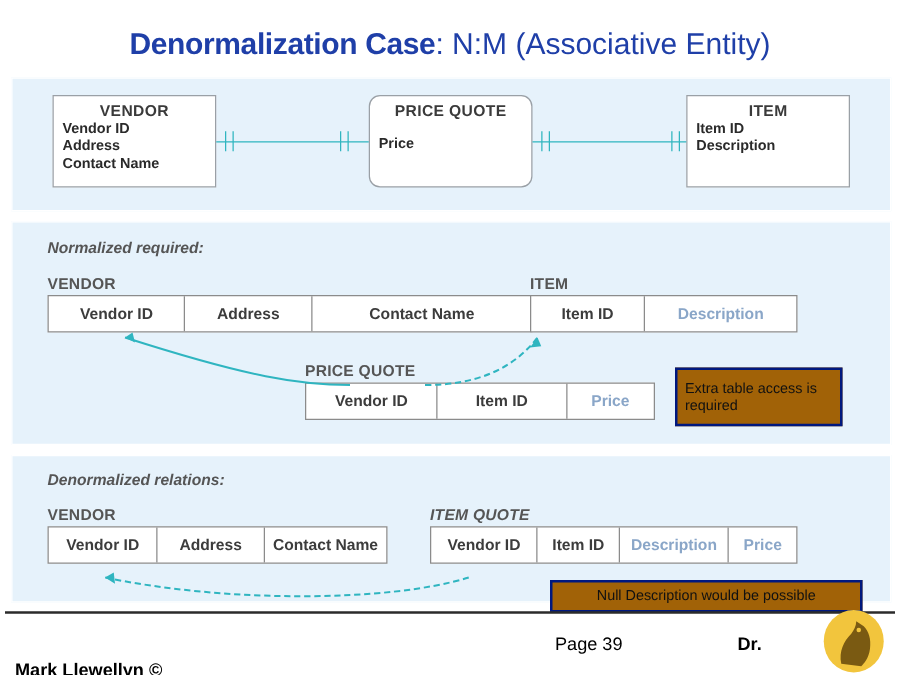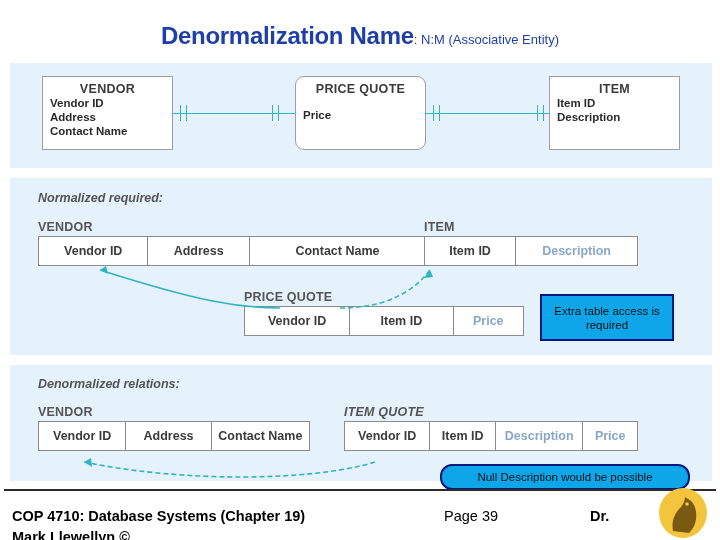--- a/index.html
+++ b/index.html
@@ -22,21 +22,21 @@
     width: 720px;
     text-align: center;
   }
   .title-bar .t1 {
     font-size: 24px;
     font-weight: bold;
     color: #1F3FA8;
     letter-spacing: -0.3px;
   }
   .title-bar .t2 {
-    font-size: 13px;
+    font-size: 24px;
     font-weight: normal;
     color: #1F3FA8;
   }
 
   
   .panel {
     position: absolute;
     background: #E6F2FB;
     border: 1px solid #ffffff;
   }
@@ -119,34 +119,33 @@
     border-right: 1px solid #8b8b8b;
     box-sizing: border-box;
     height: 100%;
   }
   .reltbl .cell:last-child { border-right: none; }
   .reltbl .cell.muted { color: #8aa6c8; }
 
   
   .callout {
     position: absolute;
-    background: #0ea5e9;
+    background: #a16207;
     border: 2px solid #00187F;
     box-sizing: border-box;
     display: flex;
     align-items: center;
     justify-content: center;
-    text-align: center;
     font-size: 11.5px;
     color: #111111;
     line-height: 14px;
     padding: 2px 6px;
   }
   #callout-1 { left: 540px; top: 294px; width: 134px; height: 47px; }
-  #callout-2 { left: 440px; top: 464px; width: 250px; height: 26px; border-radius: 12px; }
+  #callout-2 { left: 440px; top: 464px; width: 250px; height: 26px; }
 
   
   .footer-rule {
     position: absolute;
     left: 4px; top: 489px;
     width: 712px;
     border-top: 2px solid #2b2b2b;
   }
   .footer {
     position: absolute;
@@ -185,21 +184,21 @@
   .logo {
     position: absolute;
     left: 655px; top: 487px;
     width: 56px; height: 53px;
   }
 </style>
 </head>
 <body>
 
 <div class="title-bar">
-  <span class="t1">Denormalization Name</span><span class="t2">: N:M (Associative Entity)</span>
+  <span class="t1">Denormalization Case</span><span class="t2">: N:M (Associative Entity)</span>
 </div>
 
 <div class="panel" id="panel-a"></div>
 
 <div class="entity" id="ent-vendor">
   <div class="ehead">VENDOR</div>
   <div class="eattr">Vendor ID</div>
   <div class="eattr">Address</div>
   <div class="eattr">Contact Name</div>
 </div>
@@ -281,21 +280,20 @@
 
 <svg style="position:absolute; left:70px; top:448px; width:330px; height:36px; overflow:visible;">
   <path d="M 305 14 C 240 34, 110 34, 14 14" fill="none" stroke="#2FB5C0" stroke-width="1.6" stroke-dasharray="5,3"></path>
   <polygon points="14,14 22,19 21,10" fill="#2FB5C0"></polygon>
 </svg>
 
 <div class="callout" id="callout-2">Null Description would be possible</div>
 
 <div class="footer-rule"></div>
 <div class="footer">
-  <div class="f-left">COP 4710: Database Systems  (Chapter 19)</div>
   <div class="f-page">Page 39</div>
   <div class="f-dr">Dr.</div>
   <div class="f-name">Mark Llewellyn ©</div>
 </div>
 
 <svg class="logo" viewBox="0 0 56 53">
   <ellipse cx="28" cy="26" rx="24" ry="25" fill="#F2C53D"></ellipse>
   <path d="M18 44 C16 34, 20 26, 26 20 C28 17, 30 14, 30 10 L36 14 C40 18, 42 24, 41 32 C40 40, 36 44, 34 46 Z" fill="#7A5A12"></path>
   <circle cx="32" cy="17" r="1.8" fill="#F2C53D"></circle>
 </svg>

